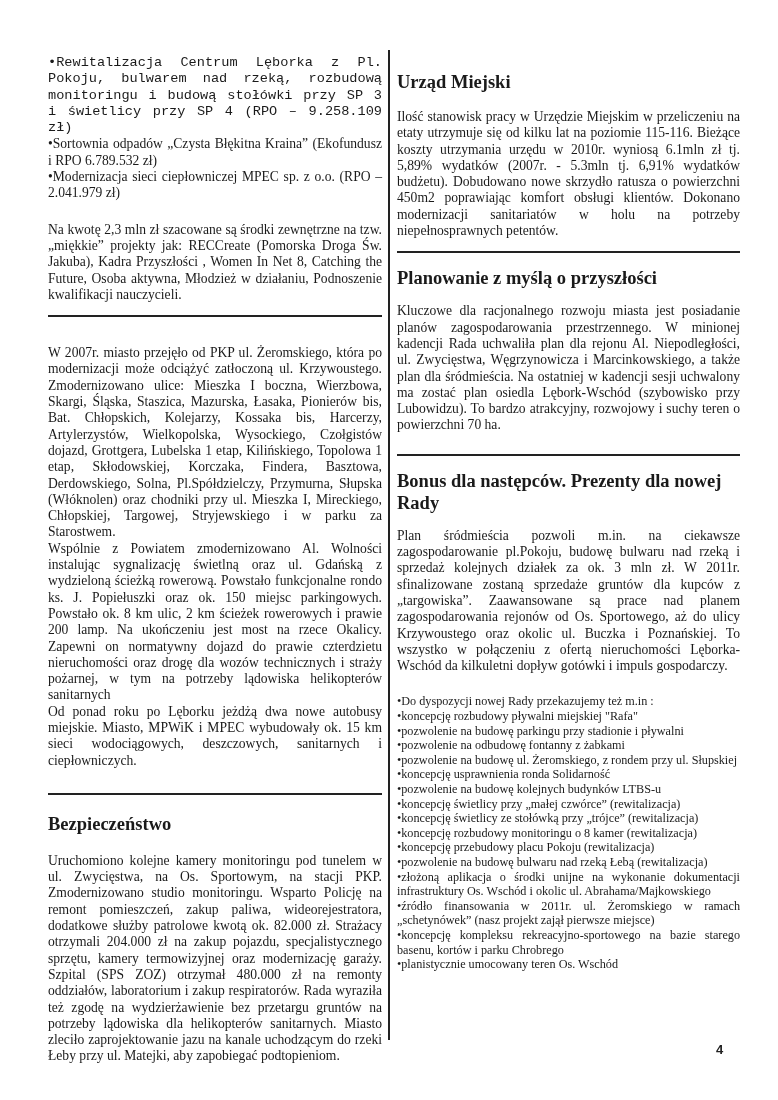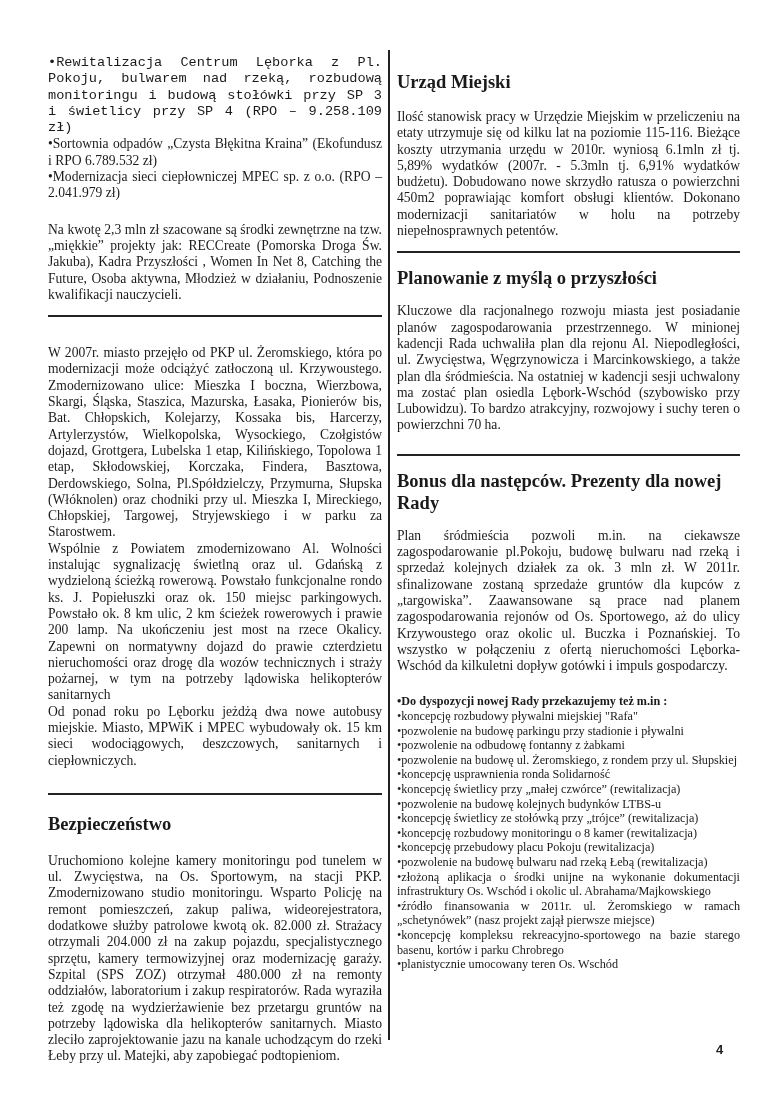--- a/index.html
+++ b/index.html
@@ -7,21 +7,21 @@
          font-family:"Liberation Serif", serif; color:#1a1a1a; }
   .col { position:absolute; }
   .left { left:48px; top:55px; width:334px; }
   .right { left:397px; top:55px; width:343px;margin-top:16px; }
   .divider { position:absolute; left:388px; top:50px; width:2px; height:990px; background:#222; }
   p, .li { margin:0; font-size:13.6px; line-height:16.3px; text-align:justify; }
   .li.small { font-size:12.2px; line-height:14.6px; }
   .gap { height:16px; }
   h2 { margin:0; font-family:"Liberation Serif", serif; font-weight:bold; font-size:18.5px; line-height:22px; color:#1a1a1a; }
   .rule { height:2px; background:#222; }
-  .lead { font-weight:bold; }
+  .lead { font-weight:normal; }
   .pageno { position:absolute; left:716px; top:1042px; font-family:"Liberation Sans", sans-serif; font-weight:bold; font-size:13px; color:#222; }
 </style>
 </head>
 <body>
 
 <div class="divider"></div>
 
 <div class="col left">
   <div>
     <p style="text-align:justify;font-family:Liberation Mono, monospace;">•Rewitalizacja Centrum Lęborka z Pl. Pokoju, bulwarem nad rzeką, rozbudową monitoringu i budową stołówki przy SP 3 i świetlicy przy SP 4 (RPO – 9.258.109 zł)</p>
@@ -71,22 +71,22 @@
   <p>Plan śródmieścia pozwoli m.in. na ciekawsze zagospodarowanie pl.Pokoju, budowę bulwaru nad rzeką i sprzedaż kolejnych działek za ok. 3 mln zł. W 2011r. sfinalizowane zostaną sprzedaże gruntów dla kupców z „targowiska”. Zaawansowane są prace nad planem zagospodarowania rejonów od Os. Sportowego, aż do ulicy Krzywoustego oraz okolic ul. Buczka i Poznańskiej. To wszystko w połączeniu z ofertą nieruchomości Lęborka-Wschód da kilkuletni dopływ gotówki i impuls gospodarczy.</p>
 
   <div style="height:20px;"></div>
   <div>
     <div class="li small lead">•Do dyspozycji nowej Rady przekazujemy też m.in :</div>
     <div class="li small">•koncepcję rozbudowy pływalni miejskiej "Rafa"</div>
     <div class="li small">•pozwolenie na budowę parkingu przy stadionie i pływalni</div>
     <div class="li small">•pozwolenie na odbudowę fontanny z żabkami</div>
     <div class="li small">•pozwolenie na budowę ul. Żeromskiego, z rondem przy ul. Słupskiej</div>
     <div class="li small">•koncepcję usprawnienia ronda Solidarność</div>
+    <div class="li small">•pozwolenie na budowę kolejnych budynków LTBS-u</div>
     <div class="li small">•koncepcję świetlicy przy „małej czwórce” (rewitalizacja)</div>
-    <div class="li small">•pozwolenie na budowę kolejnych budynków LTBS-u</div>
     <div class="li small">•koncepcję świetlicy ze stołówką przy „trójce” (rewitalizacja)</div>
     <div class="li small">•koncepcję rozbudowy monitoringu o 8 kamer (rewitalizacja)</div>
     <div class="li small">•koncepcję przebudowy placu Pokoju (rewitalizacja)</div>
     <div class="li small">•pozwolenie na budowę bulwaru nad rzeką Łebą (rewitalizacja)</div>
     <div class="li small">•złożoną aplikacja o środki unijne na wykonanie dokumentacji infrastruktury Os. Wschód i okolic ul. Abrahama/Majkowskiego</div>
     <div class="li small">•źródło finansowania w 2011r. ul. Żeromskiego w ramach „schetynówek” (nasz projekt zajął pierwsze miejsce)</div>
     <div class="li small">•koncepcję kompleksu rekreacyjno-sportowego na bazie starego basenu, kortów i parku Chrobrego</div>
     <div class="li small">•planistycznie umocowany teren Os. Wschód</div>
   </div>
 </div>

